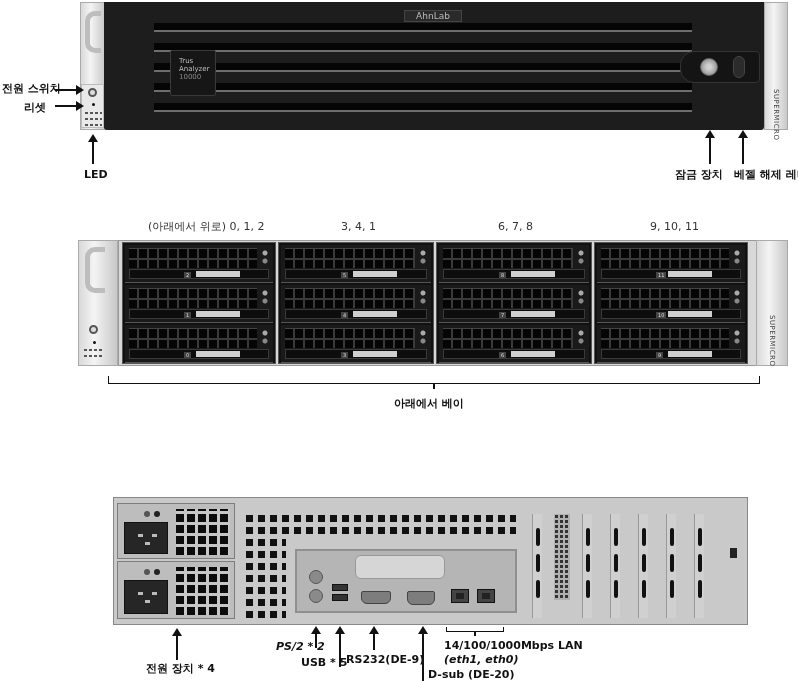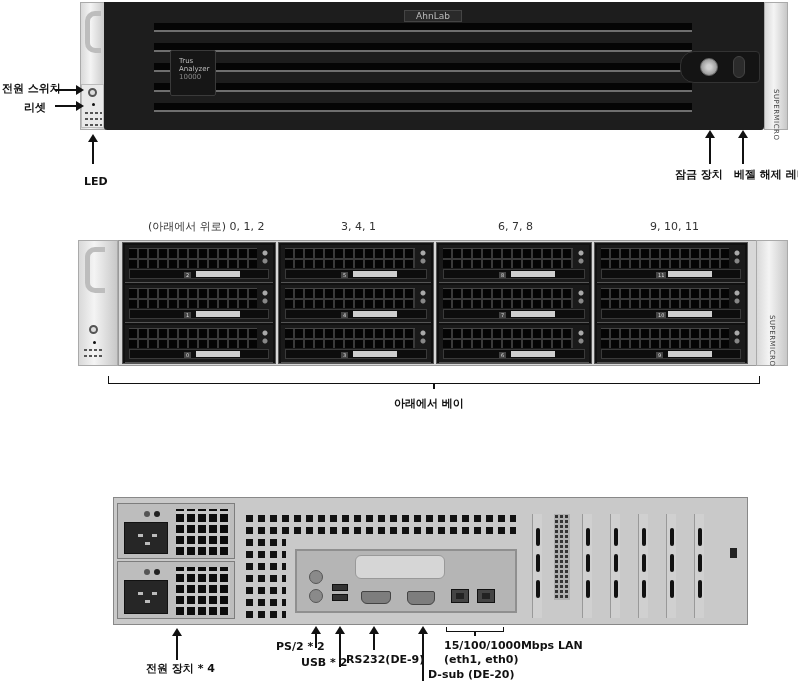--- a/index.html
+++ b/index.html
@@ -104,21 +104,21 @@
 
   <div class="handle" style="left:764px; top:2px; width:24px; height:128px;">
     <div class="side-brand" style="left:7px; top:86px;">SUPERMICRO</div>
   </div>
 
   <span class="lbl" style="left:2px; top:82px;">전원 스위치</span>
   <div class="arrow-right" style="left:55px; top:89px; width:22px;"></div>
   <span class="lbl" style="left:24px; top:101px;">리셋</span>
   <div class="arrow-right" style="left:55px; top:105px; width:22px;"></div>
   <div class="arrow-up" style="left:92px; top:140px; height:24px;"></div>
-  <span class="lbl" style="left:84px; top:175px;">LED</span>
+  <span class="lbl" style="left:84px; top:168px;">LED</span>
   <div class="arrow-up" style="left:709px; top:136px; height:28px;"></div>
   <span class="lbl" style="left:675px; top:168px;">잠금 장치</span>
   <div class="arrow-up" style="left:742px; top:136px; height:28px;"></div>
   <span class="lbl" style="left:734px; top:168px;">베젤 해제 레버</span>
 </div>
 
 <div>
   <span class="lbl reg" style="left:148px; top:220px;">(아래에서 위로) 0, 1, 2</span>
   <span class="lbl reg" style="left:341px; top:220px;">3, 4, 1</span>
   <span class="lbl reg" style="left:498px; top:220px;">6, 7, 8</span>
@@ -296,28 +296,28 @@
       <div class="hole" style="top:14px;"></div>
       <div class="hole" style="top:40px;"></div>
       <div class="hole" style="top:66px;"></div>
     </div>
   <div class="abs" style="left:730px; top:548px; width:7px; height:10px; background:#222;"></div>
 
   <div class="arrow-up" style="left:176px; top:634px; height:26px;"></div>
   <span class="lbl" style="left:146px; top:662px;">전원 장치 * 4</span>
 
   <div class="arrow-up" style="left:315px; top:632px; height:16px;"></div>
-  <span class="lbl" style="left:276px; top:640px;">PS/2 * 2</span>
+  <span class="lbl" style="left:276px; top:640px;font-style:italic;">PS/2 * 2</span>
 
   <div class="arrow-up" style="left:339px; top:632px; height:35px;"></div>
-  <span class="lbl" style="left:301px; top:656px;">USB * 2</span>
+  <span class="lbl" style="left:301px; top:656px;">USB * 5</span>
 
   <div class="arrow-up" style="left:373px; top:632px; height:18px;"></div>
   <span class="lbl" style="left:346px; top:653px;">RS232(DE-9)</span>
 
   <div class="arrow-up" style="left:422px; top:632px; height:49px;"></div>
   <span class="lbl" style="left:428px; top:668px;">D-sub (DE-20)</span>
 
   <div class="bracket" style="left:446px; top:627px; width:58px; height:5px;"></div>
   <div class="bracket-tick" style="left:474px; top:631px; height:5px;"></div>
-  <span class="lbl" style="left:444px; top:639px;">15/100/1000Mbps LAN</span>
-  <span class="lbl" style="left:444px; top:653px;">(eth1, eth0)</span>
+  <span class="lbl" style="left:444px; top:639px;">14/100/1000Mbps LAN</span>
+  <span class="lbl" style="left:444px; top:653px;font-style:italic;">(eth1, eth0)</span>
 </div>
 
 </body></html>

